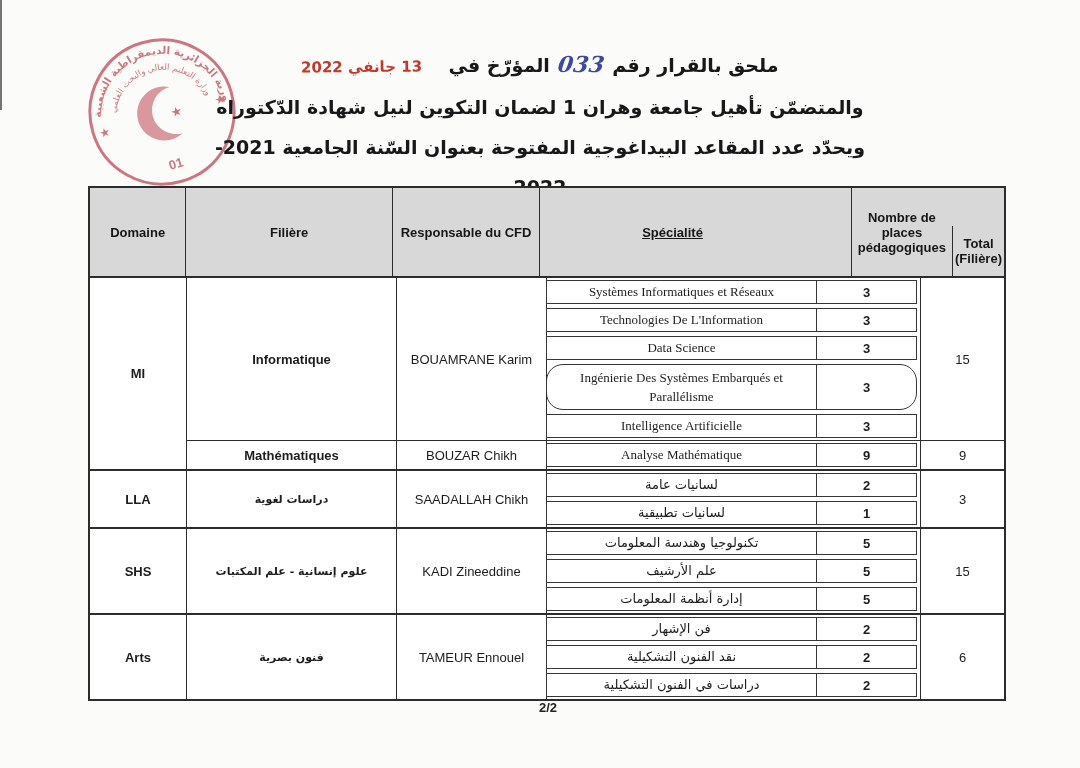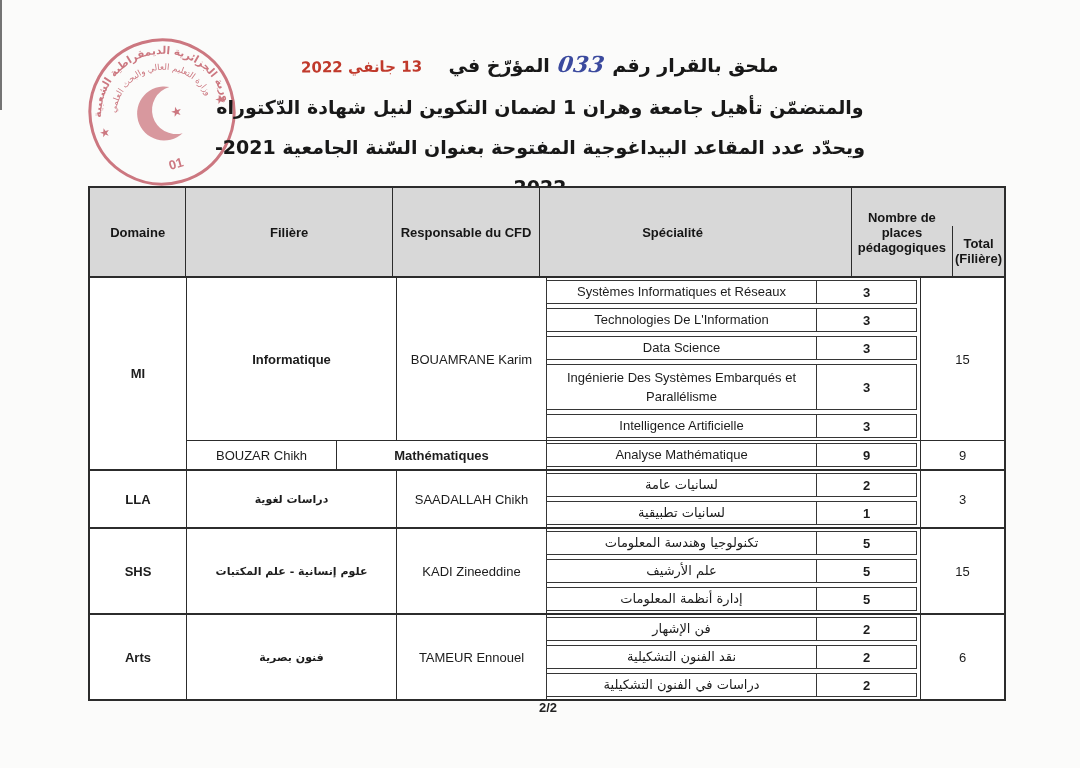--- a/index.html
+++ b/index.html
@@ -37,37 +37,37 @@
     font-size:13px;
   }
   .hrow{display:flex;background:#d8d8d8;border-bottom:2px solid #2c2c2c;}
   .hcell{
     display:flex;align-items:center;justify-content:center;text-align:center;
     font-weight:700;font-size:13px;padding:4px 2px;box-sizing:border-box;min-height:50px;
     color:#161616;
   }
   .hcell + .hcell{border-left:1.5px solid #2c2c2c;}
   .w-dom{width:97px;} .w-fil{width:210px;} .w-res{width:150px;}
-  .w-spe{width:270px;} .w-pla{width:103px;margin-left:46px;} .w-tot{width:84px;flex:1;margin-top:38px;}
+  .w-spe{width:270px;text-decoration:underline;} .w-pla{width:103px;margin-left:46px;} .w-tot{width:84px;flex:1;margin-top:38px;}
 
   .group{display:flex;border-bottom:2px solid #2c2c2c;}
   .group:last-child{border-bottom:none;}
   .cell{display:flex;align-items:center;justify-content:center;text-align:center;box-sizing:border-box;}
   .domaine{width:97px;border-right:1.5px solid #2c2c2c;font-weight:700;}
   .group-right{flex:1;display:flex;flex-direction:column;}
   .filiere-row{display:flex;}
   .filiere-row + .filiere-row{border-top:1.5px solid #2c2c2c;}
   .filiere{width:210px;border-right:1.5px solid #2c2c2c;font-weight:700;}
   .resp{width:150px;border-right:1.5px solid #2c2c2c;}
   .specs{width:373px;display:flex;flex-direction:column;justify-content:center;padding-right:3px;box-sizing:border-box;}
   .spec-box{
     display:flex;border:1px solid #363636;margin:2px 0 2px -1px;height:22px;box-sizing:content-box;
   }
-  .spec-box.tall{height:44px;}
-  .spec-label{width:269px;display:flex;align-items:center;justify-content:center;text-align:center;padding:0 6px;box-sizing:border-box;line-height:1.5;}
+  .spec-box.tall{height:44px;border-radius:17px;}
+  .spec-label{width:269px;display:flex;align-items:center;justify-content:center;text-align:center;padding:0 6px;box-sizing:border-box;line-height:1.5;font-family:Liberation Serif, serif;}
   .spec-places{flex:1;border-left:1px solid #363636;display:flex;align-items:center;justify-content:center;font-weight:700;}
   .total{flex:1;border-left:1.5px solid #2c2c2c;font-weight:400;}
   .ar{font-family:"DejaVu Sans",sans-serif;direction:rtl;}
   .filiere.ar{font-size:11px;}
 
   
   .footer{
     position:absolute;left:8px;top:700px;width:1080px;text-align:center;
     font-weight:700;font-size:13px;color:#222;
   }
@@ -138,22 +138,22 @@
     <div class="spec-places">3</div>
   </div>
               <div class="spec-box">
     <div class="spec-label">Intelligence Artificielle</div>
     <div class="spec-places">3</div>
   </div>
             </div>
     <div class="cell total">15</div>
   </div>
           <div class="filiere-row">
+    <div class="cell filiere">Mathématiques</div>
     <div class="cell resp">BOUZAR  Chikh</div>
-    <div class="cell filiere">Mathématiques</div>
     <div class="specs">
               <div class="spec-box">
     <div class="spec-label">Analyse Mathématique</div>
     <div class="spec-places">9</div>
   </div>
             </div>
     <div class="cell total">9</div>
   </div>
         </div>
   </div>

